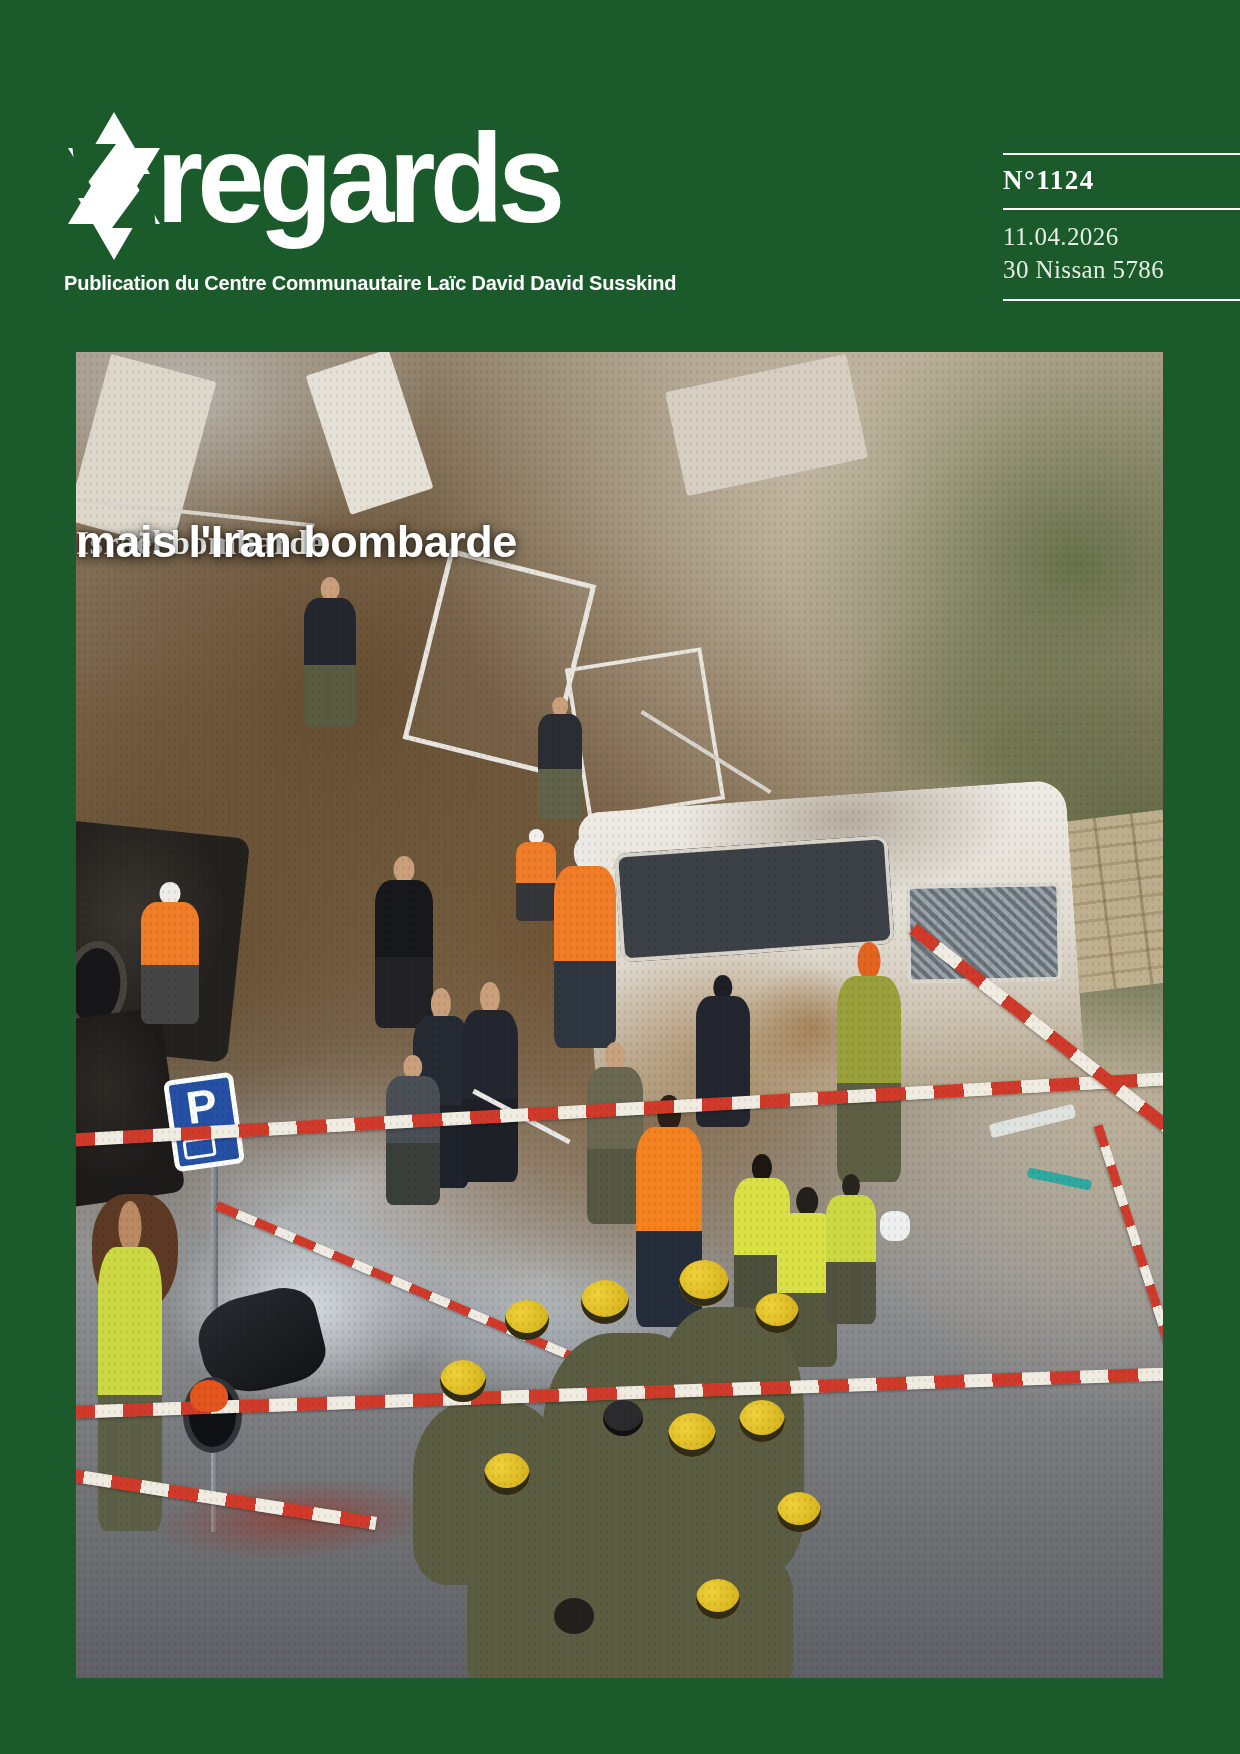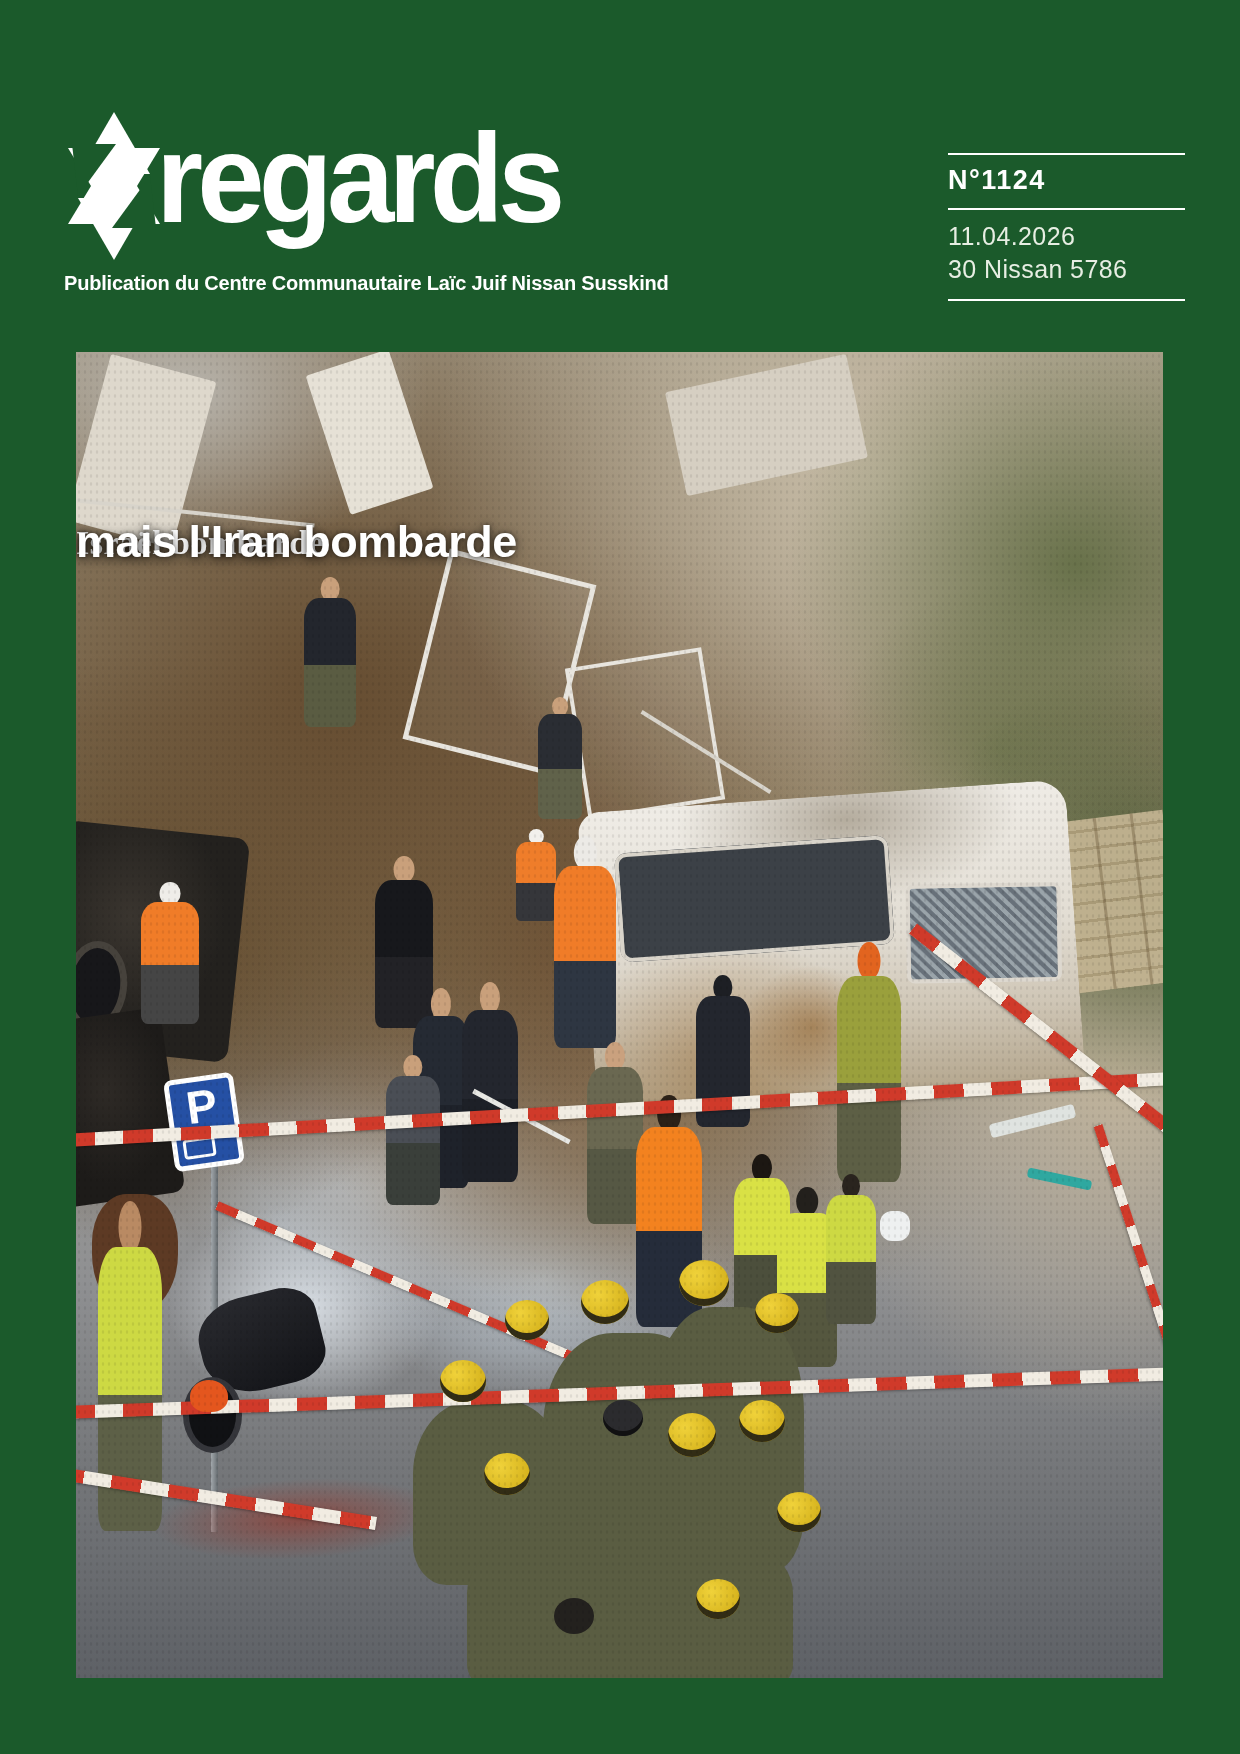--- a/index.html
+++ b/index.html
@@ -12,21 +12,21 @@
     position:absolute;left:156px;top:116px;
     font-size:126px;font-weight:bold;color:#ffffff;
     letter-spacing:-6px;line-height:1;transform:scaleX(.96);transform-origin:left top;
   }
   .tagline{
     position:absolute;left:64px;top:272px;
     font-size:20px;font-weight:bold;color:#ffffff;letter-spacing:-0.2px;
   }
 
   
-  .issue-block{position:absolute;left:948px;top:153px;width:237px;color:#fff;}
+  .issue-block{position:absolute;left:1003px;top:153px;width:237px;color:#fff;font-family:Liberation Serif, serif;}
   .rule{height:2px;background:#ffffff;}
   .issue-number{font-size:27px;font-weight:bold;letter-spacing:1.5px;padding:10px 0 12px;}
   .issue-dates{font-size:25px;line-height:33px;color:#e7eee3;padding:10px 0 13px;letter-spacing:.4px;}
 
   
   .photo{position:absolute;left:76px;top:352px;width:1087px;height:1326px;overflow:hidden;background:#8b7a5f;margin:0;}
   .photo *{position:absolute;}
   .base{inset:0;z-index:1;background:
     radial-gradient(38% 28% at 92% 16%, rgba(92,105,63,.85), rgba(92,105,63,0) 70%),
     radial-gradient(28% 24% at 98% 40%, rgba(73,87,49,.9), rgba(73,87,49,0) 70%),
@@ -113,21 +113,21 @@
   <header>
     <svg class="star" viewBox="0 0 104 156">
       <polygon points="52,4 88,66 16,66" fill="#ffffff"></polygon>
       <polygon points="52,152 88,90 16,90" fill="#ffffff"></polygon>
       <polygon points="6,40 98,40 52,116" fill="#ffffff"></polygon>
       <polygon points="6,116 98,116 52,40" fill="#ffffff"></polygon>
       <polygon points="10,36 54,36 16,88" fill="#1b5a2b"></polygon>
       <polygon points="94,120 50,120 88,68" fill="#1b5a2b"></polygon>
     </svg>
     <div class="logo-text">regards</div>
-    <div class="tagline">Publication du Centre Communautaire Laïc Juif Nissan Susskind</div>
+    <div class="tagline">Publication du Centre Communautaire Laïc David David Susskind</div>
   </header>
 
   <aside class="issue-block">
     <div class="rule"></div>
     <div class="issue-number">N°1124</div>
     <div class="rule"></div>
     <div class="issue-dates">
       <div>11.04.2026</div>
       <div>30 Nissan 5786</div>
     </div>

